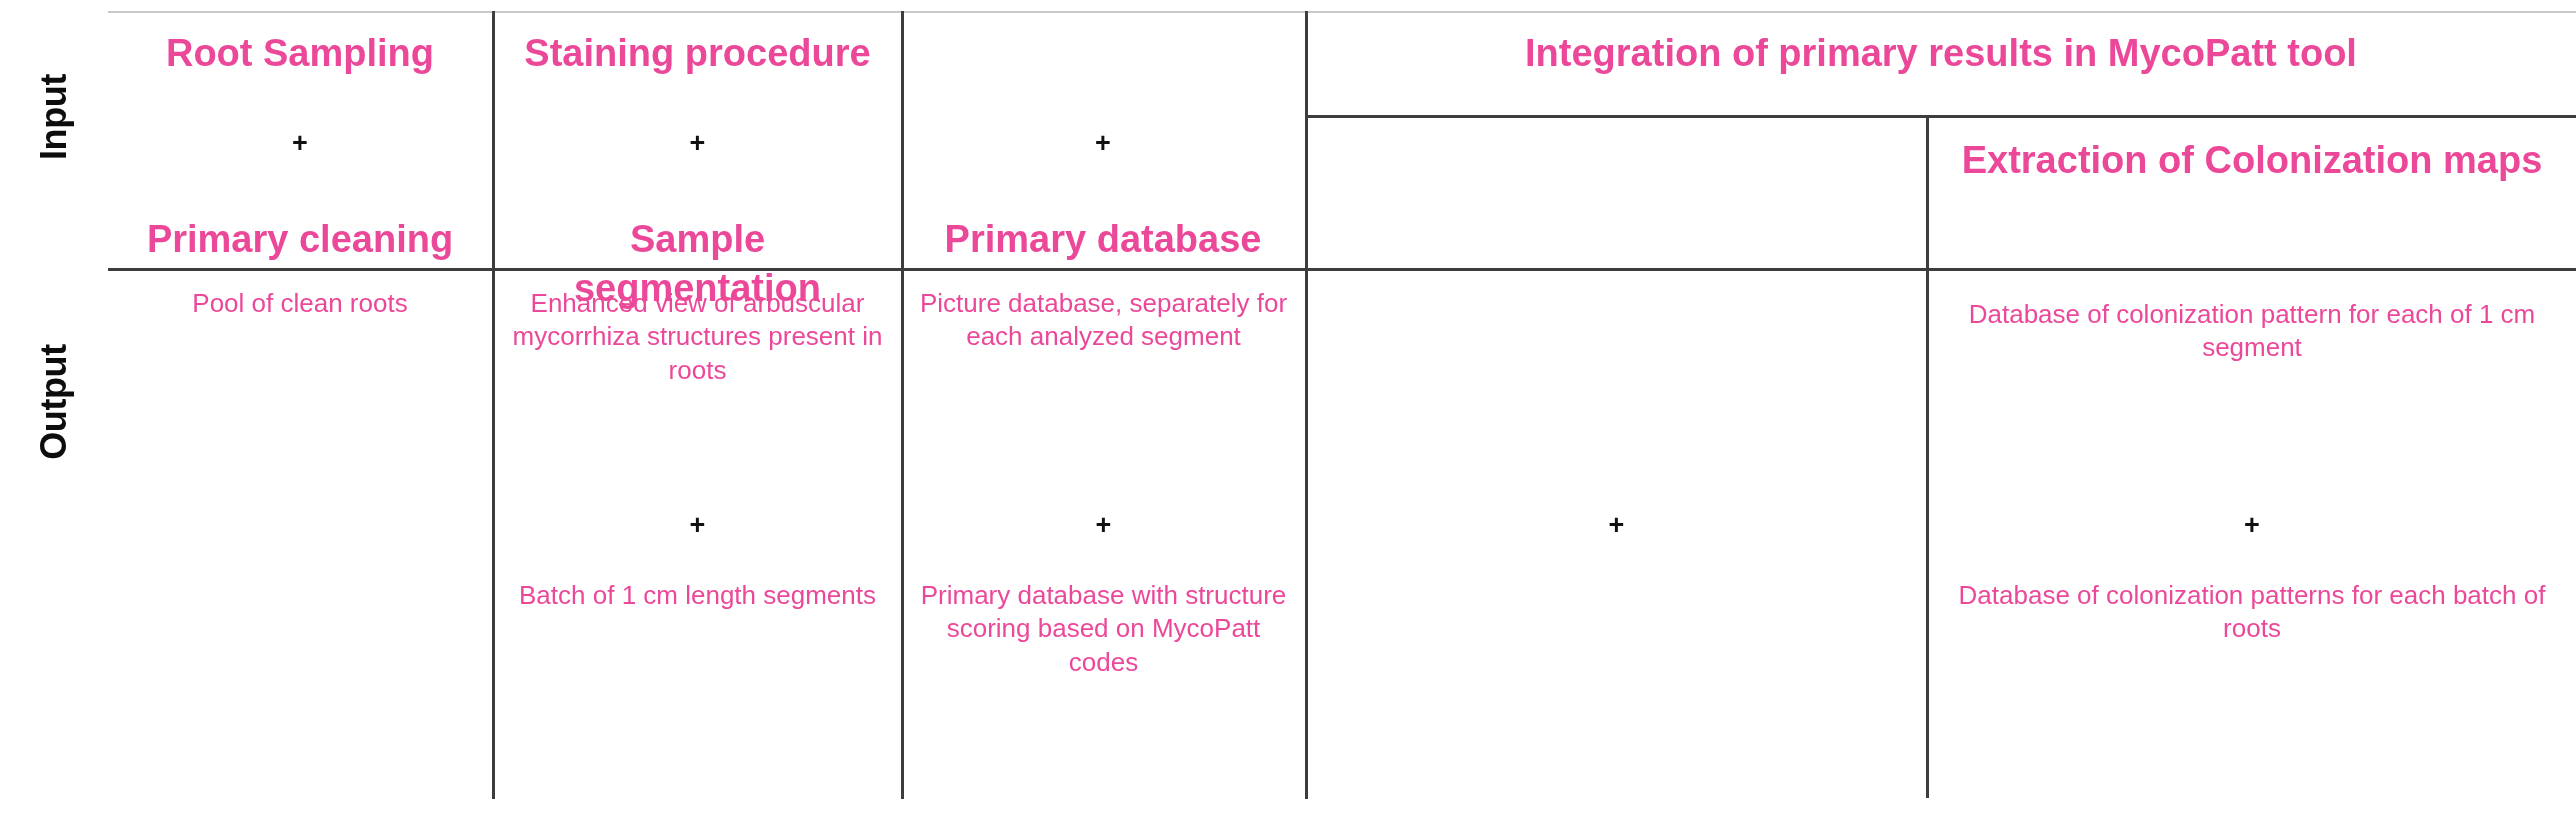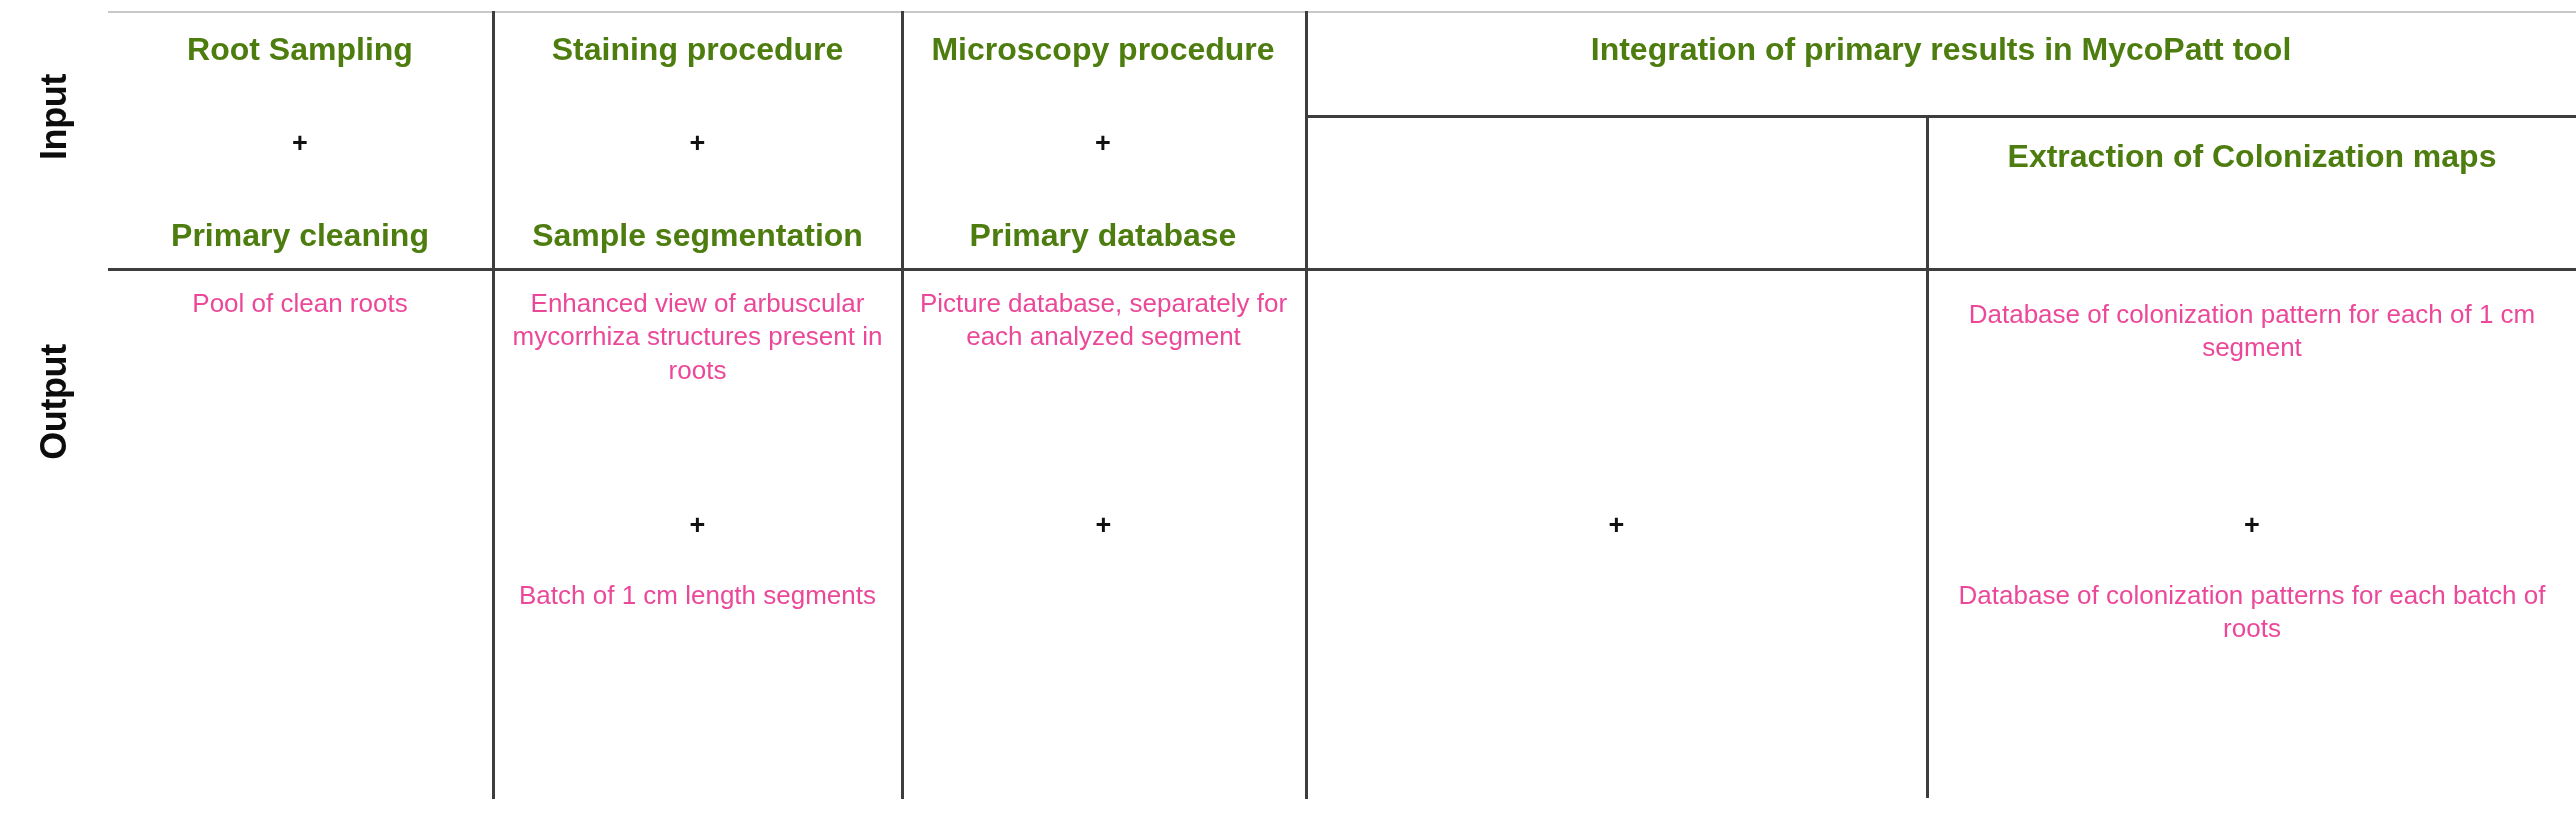--- a/index.html
+++ b/index.html
@@ -79,22 +79,22 @@
     box-sizing: border-box;
     text-align: center;
   }
   .txt {
     display: block;
     width: 100%;
     line-height: 1.28;
   }
   .head {
     font-weight: bold;
-    font-size: 32px;
-    color: #4d7c0f;
+    font-size: 38px;
+    color: #ec4899;
   }
   .body-txt {
     font-weight: normal;
     font-size: 26px;
     color: #ec4899;
   }
   .plus {
     font-weight: bold;
     font-size: 27px;
     color: #111111;
@@ -138,23 +138,20 @@
     <div class="cell" style="left:395px; top:29px; width:389px;">
       <span class="txt head">Staining procedure</span>
     </div>
     <div class="cell" style="left:395px; top:126px; width:389px;">
       <span class="txt plus">+</span>
     </div>
     <div class="cell" style="left:395px; top:215px; width:389px;">
       <span class="txt head">Sample segmentation</span>
     </div>
 
-    <div class="cell" style="left:802px; top:29px; width:386px;">
-      <span class="txt head">Microscopy procedure</span>
-    </div>
     <div class="cell" style="left:802px; top:126px; width:386px;">
       <span class="txt plus">+</span>
     </div>
     <div class="cell" style="left:802px; top:215px; width:386px;">
       <span class="txt head">Primary database</span>
     </div>
 
     <div class="cell" style="left:1205px; top:29px; width:1256px;">
       <span class="txt head">Integration of primary results in MycoPatt tool</span>
     </div>
@@ -177,20 +174,23 @@
     <div class="cell" style="left:404px; top:579px; width:371px;">
       <span class="txt body-txt">Batch of 1 cm length segments</span>
     </div>
 
     <div class="cell" style="left:807px; top:287px; width:377px;">
       <span class="txt body-txt">Picture database, separately for each analyzed segment</span>
     </div>
     <div class="cell" style="left:807px; top:508px; width:377px;">
       <span class="txt plus">+</span>
     </div>
+    <div class="cell" style="left:807px; top:579px; width:377px;">
+      <span class="txt body-txt">Primary database with structure scoring based on MycoPatt codes</span>
+    </div>
 
     <div class="cell" style="left:1209px; top:508px; width:599px;">
       <span class="txt plus">+</span>
     </div>
 
     <div class="cell" style="left:1830px; top:298px; width:628px;">
       <span class="txt body-txt">Database of colonization pattern for each of 1 cm segment</span>
     </div>
     <div class="cell" style="left:1830px; top:508px; width:628px;">
       <span class="txt plus">+</span>

